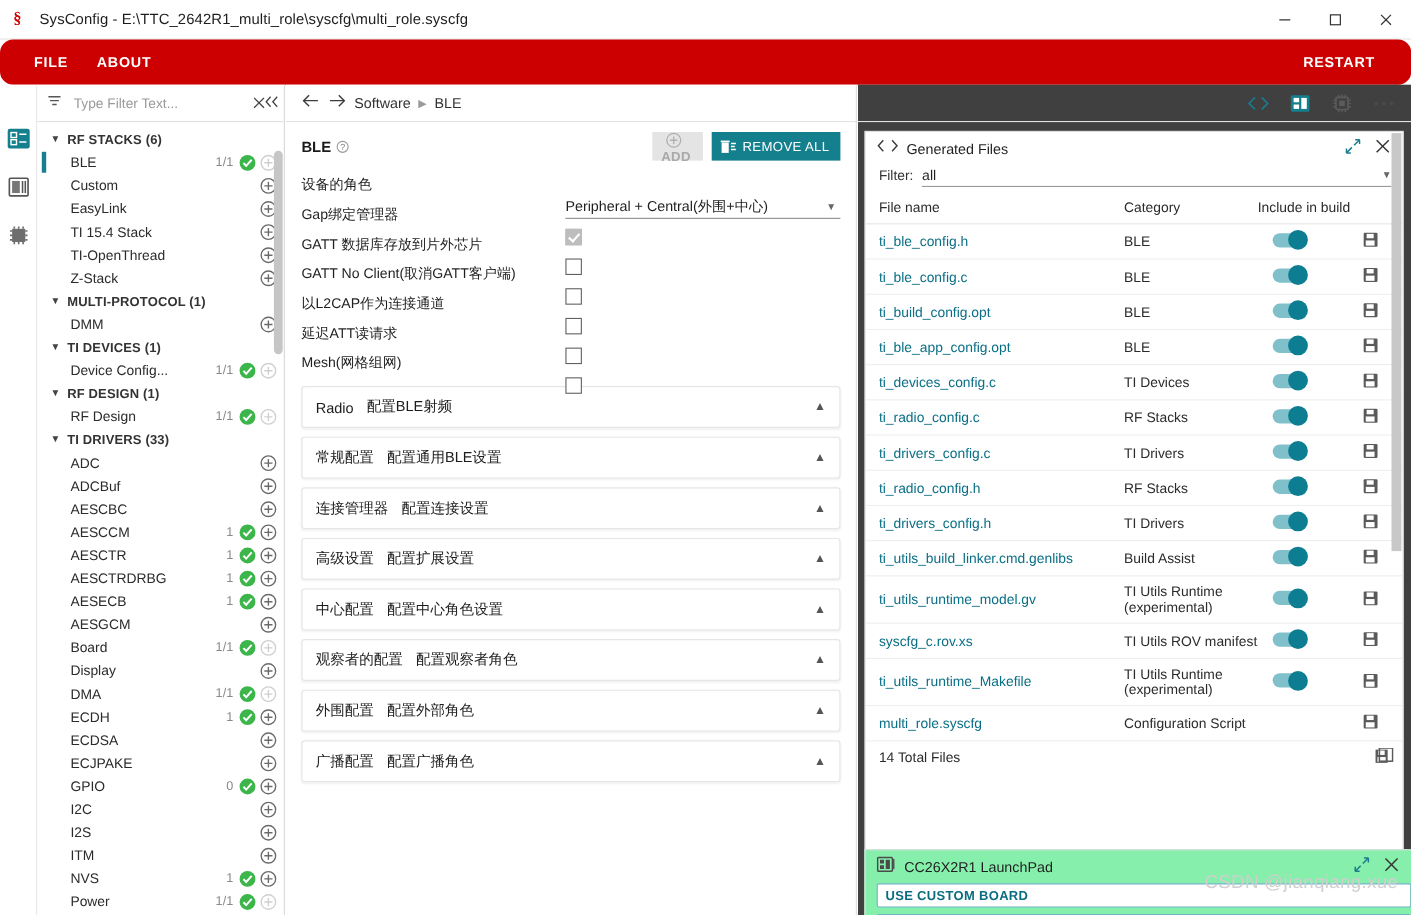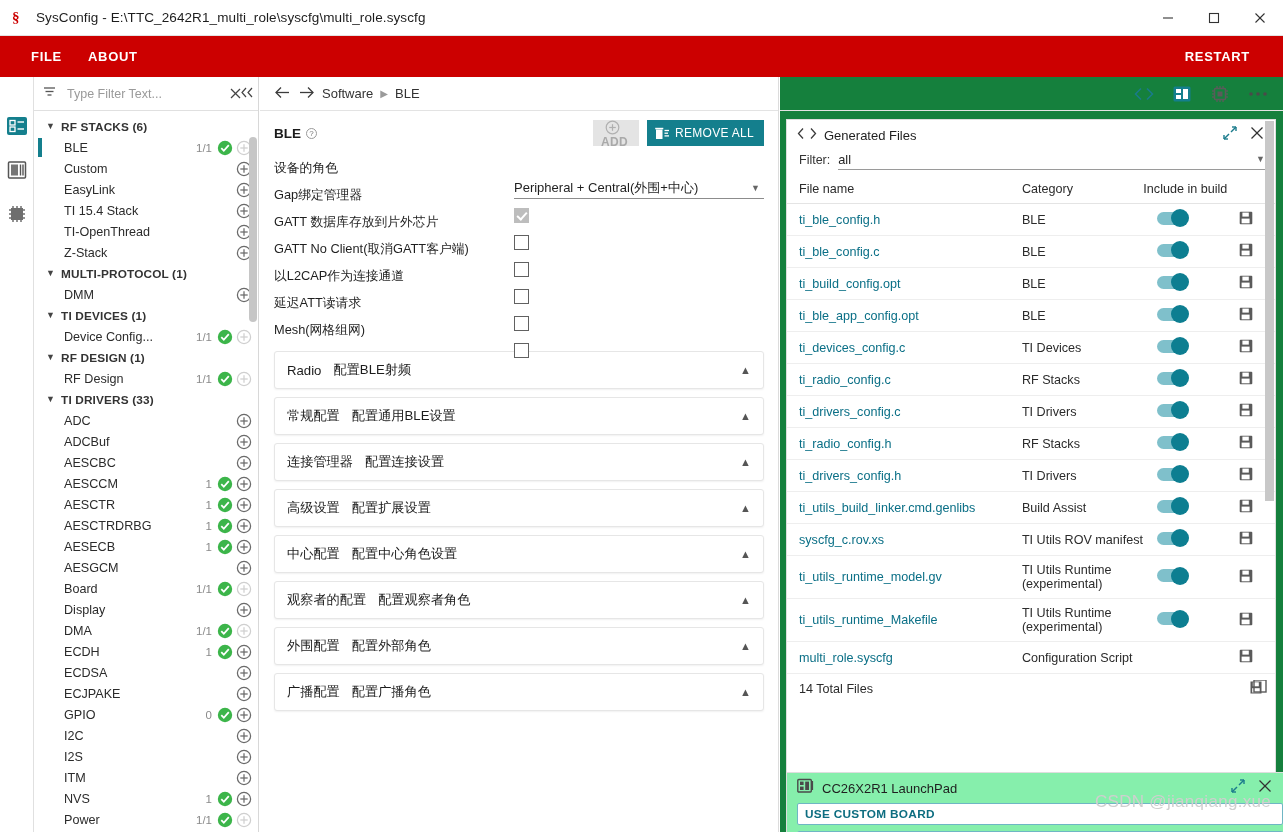--- a/index.html
+++ b/index.html
@@ -21,21 +21,21 @@
   }
   .title-icon { width: 26px; text-align: center; color: #cc0000; font-size: 15px; font-weight: bold; margin-left: 6px; line-height: 1; }
   .title-text { font-size: 13.5px; color: #1d1d1d; margin-left: 4px; letter-spacing: .1px; }
   .winbtns { margin-left: auto; display: flex; height: 36px; }
   .winbtn { width: 46px; height: 36px; display: flex; align-items: center; justify-content: center; color: #333; }
   .winbtn svg { display:block; }
 
   
   .menubar {
     position: absolute; top: 36px; left: 0; width: 1283px; height: 41px;
-    background: #cc0000; display: flex; align-items: center;
+    background: #cc0000; display: flex; align-items: center; border-radius: 12px;
   }
   .menu-item {
     color: #ffffff; font-size: 13px; font-weight: bold; letter-spacing: .7px;
     padding: 0 13px; height: 41px; display: flex; align-items: center;
   }
   .menu-item.first { margin-left: 18px; }
   .menu-right { margin-left: auto; margin-right: 20px; }
 
   
   .rail {
@@ -143,21 +143,21 @@
     border: 1px solid #e6e6e6; border-radius: 3px; background: #fff;
     height: 38px; display: flex; align-items: center; padding: 0 12px; margin-bottom: 8px;
     box-shadow: 0 1px 2px rgba(0,0,0,.06);
   }
   .section .s-title { font-size: 13.2px; color: #1c1c1c; }
   .section .s-sub { font-size: 13.2px; color: #1c1c1c; margin-left: 12px; }
   .section .s-chev { margin-left: auto; color: #555; font-size: 11px; }
 
   
   .right {
-    position: absolute; top: 77px; left: 780px; width: 503px; height: 755px; background: #15803d;
+    position: absolute; top: 77px; left: 780px; width: 503px; height: 755px; background: #404040;
   }
   .right-toolbar {
     height: 34px; display: flex; align-items: center; justify-content: flex-end;
     border-bottom: 1px solid #e3e3e3; padding-right: 14px; gap: 16px;
   }
   .tb-ico { display: flex; align-items: center; justify-content: center; width: 22px; height: 22px; }
 
   .gf-panel {
     position: absolute; top: 42px; left: 6px; width: 490px; height: 717px;
     border: 1px solid #dedede; background: #fff; overflow: hidden;
@@ -1005,32 +1005,32 @@
               <td class="c-name"><span class="fname">ti_utils_build_linker.cmd.genlibs</span></td>
               <td class="c-cat">Build Assist</td>
               <td class="c-inc"><span class="toggle"></span></td>
               <td class="c-save savecell"><span><svg width="14" height="14" viewBox="0 0 14 14">
                     <rect x="0.7" y="0.7" width="12.6" height="12.6" rx="1" fill="#5a5a5a"></rect>
                     <rect x="3.4" y="1.6" width="6.4" height="4" fill="#fff"></rect>
                     <rect x="2.6" y="7.6" width="8" height="4.7" fill="#fff"></rect>
                   </svg></span></td>
             </tr>
             <tr>
+              <td class="c-name"><span class="fname">ti_utils_runtime_model.gv</span></td>
+              <td class="c-cat">TI Utils Runtime (experimental)</td>
+              <td class="c-inc"><span class="toggle"></span></td>
+              <td class="c-save savecell"><span><svg width="14" height="14" viewBox="0 0 14 14">
+                    <rect x="0.7" y="0.7" width="12.6" height="12.6" rx="1" fill="#5a5a5a"></rect>
+                    <rect x="3.4" y="1.6" width="6.4" height="4" fill="#fff"></rect>
+                    <rect x="2.6" y="7.6" width="8" height="4.7" fill="#fff"></rect>
+                  </svg></span></td>
+            </tr>
+            <tr>
               <td class="c-name"><span class="fname">syscfg_c.rov.xs</span></td>
               <td class="c-cat">TI Utils ROV manifest</td>
-              <td class="c-inc"><span class="toggle"></span></td>
-              <td class="c-save savecell"><span><svg width="14" height="14" viewBox="0 0 14 14">
-                    <rect x="0.7" y="0.7" width="12.6" height="12.6" rx="1" fill="#5a5a5a"></rect>
-                    <rect x="3.4" y="1.6" width="6.4" height="4" fill="#fff"></rect>
-                    <rect x="2.6" y="7.6" width="8" height="4.7" fill="#fff"></rect>
-                  </svg></span></td>
-            </tr>
-            <tr>
-              <td class="c-name"><span class="fname">ti_utils_runtime_model.gv</span></td>
-              <td class="c-cat">TI Utils Runtime (experimental)</td>
               <td class="c-inc"><span class="toggle"></span></td>
               <td class="c-save savecell"><span><svg width="14" height="14" viewBox="0 0 14 14">
                     <rect x="0.7" y="0.7" width="12.6" height="12.6" rx="1" fill="#5a5a5a"></rect>
                     <rect x="3.4" y="1.6" width="6.4" height="4" fill="#fff"></rect>
                     <rect x="2.6" y="7.6" width="8" height="4.7" fill="#fff"></rect>
                   </svg></span></td>
             </tr>
             <tr>
               <td class="c-name"><span class="fname">ti_utils_runtime_Makefile</span></td>
               <td class="c-cat">TI Utils Runtime (experimental)</td>

